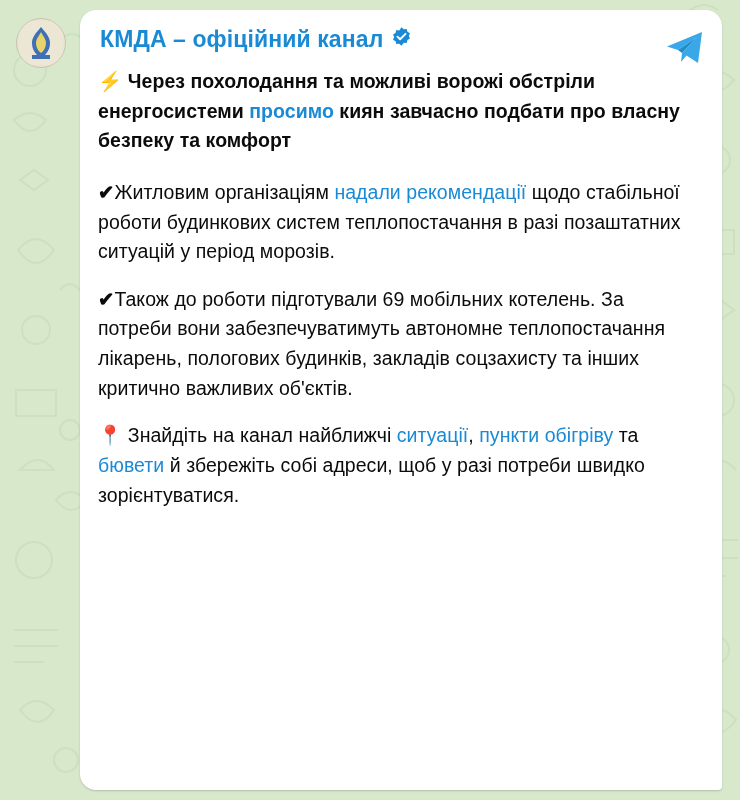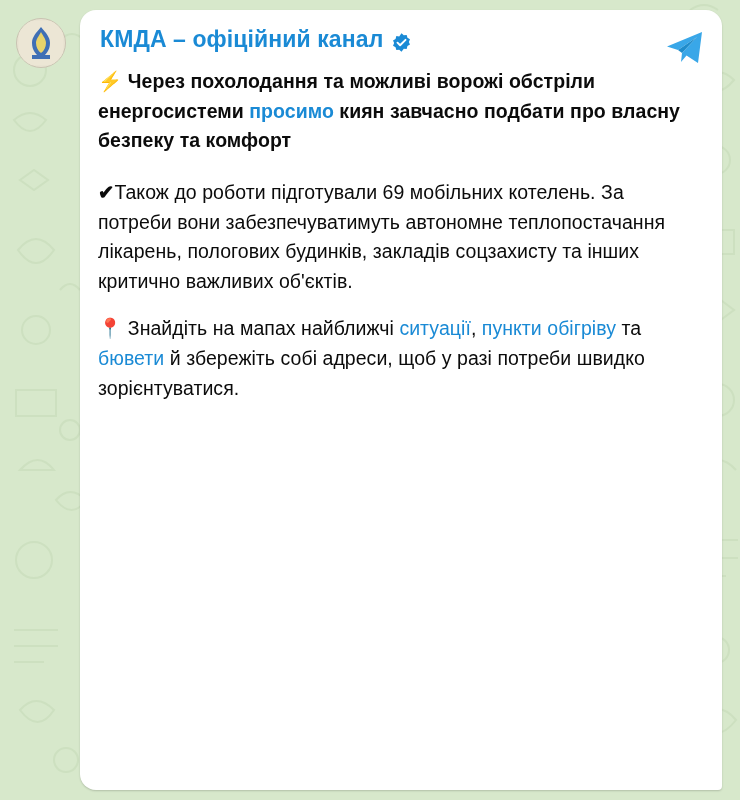--- a/index.html
+++ b/index.html
@@ -57,21 +57,21 @@
     min-height: 780px;
     background: #ffffff;
     border-radius: 16px 16px 4px 16px;
     box-shadow: 0 1px 2px rgba(0,0,0,0.18);
     padding: 14px 18px 18px 18px;
     box-sizing: border-box;
   }
 
   .header {
     display: flex;
-    align-items: flex-end;
+    align-items: flex-start;
     gap: 8px;
     margin: 2px 0 14px 2px;
   }
   .channel-name {
     color: #1a8ad5;
     font-size: 23px;
     font-weight: bold;
     letter-spacing: 0.1px;
     white-space: nowrap;
   }
@@ -181,26 +181,29 @@
     </span>
 
     <div class="body-text">
 
       <p class="para first">
         <span class="emoji">⚡</span>
         <span>Через похолодання та можливі ворожі обстріли енергосистеми </span><a class="link" href="#">просимо</a><span> киян завчасно подбати про власну безпеку та комфорт</span>
       </p>
 
 
+      <p class="para">
+        <span class="emoji check">✔</span><span>Житловим організаціям </span><a class="link" href="#">надали рекомендації</a><span> щодо стабільної роботи будинкових систем теплопостачання в разі позаштатних ситуацій у період морозів.</span>
+      </p>
 
       <p class="para">
         <span class="emoji check">✔</span><span>Також до роботи підготували 69 мобільних котелень. За потреби вони забезпечуватимуть автономне теплопостачання лікарень, пологових будинків, закладів соцзахисту та інших критично важливих об'єктів.</span>
       </p>
 
 
       <p class="para last">
         <span class="emoji">📍</span>
-        <span>Знайдіть на мапах найближчі </span><a class="link" href="#">ситуації</a><span>, </span><a class="link" href="#">пункти обігріву</a><span> та </span><a class="link" href="#">бювети</a><span> й збережіть собі адреси, щоб у разі потреби швидко зорієнтуватися.</span>
+        <span>Знайдіть на канал найближчі </span><a class="link" href="#">ситуації</a><span>, </span><a class="link" href="#">пункти обігріву</a><span> та </span><a class="link" href="#">бювети</a><span> й збережіть собі адреси, щоб у разі потреби швидко зорієнтуватися.</span>
       </p>
 
     </div>
   </div>
 </div>
 
 </body></html>

